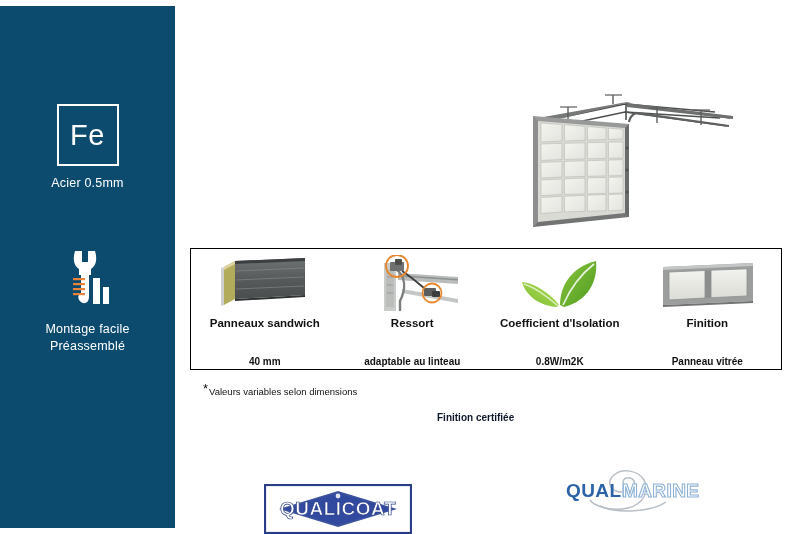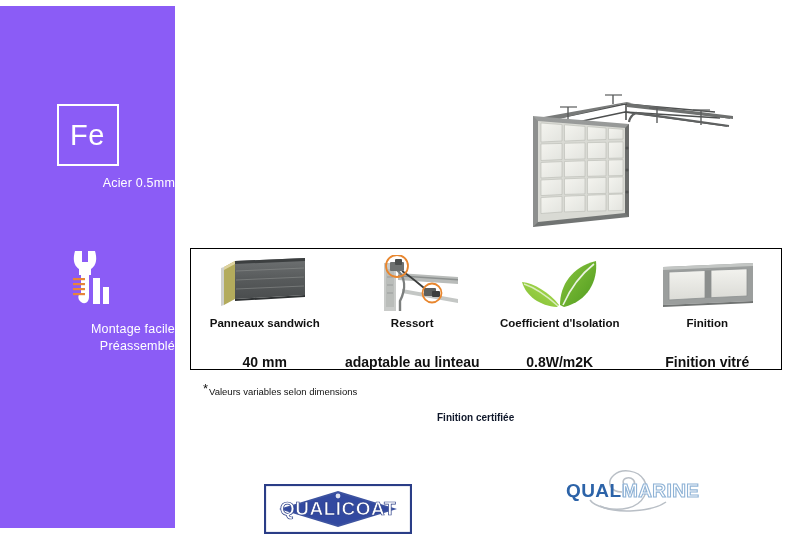--- a/index.html
+++ b/index.html
@@ -14,35 +14,34 @@
     position:absolute;left:0;top:0;width:800px;height:534px;
     background:#ffffff;
     overflow:hidden;
   }
 
   
   .sidebar{
     position:absolute;
     left:0px;top:6px;
     width:175px;height:522px;
-    background:#8b5cf6;
+    background:#0c4a6e;
   }
   .side-block{
     position:absolute;
     left:0;width:175px;
     text-align:center;
     color:#ffffff;
   }
   .side-label{
     font-size:12.5px;
     letter-spacing:.2px;
     line-height:17px;
     color:#ffffff;
     font-family:"Liberation Sans", sans-serif;
-    text-align:right;
   }
 
   
   .fe-box{
     width:62px;height:62px;
     border:2px solid #ffffff;
     margin:0 auto 9px auto;
     box-sizing:border-box;
     display:flex;align-items:center;justify-content:center;
   }
@@ -105,21 +104,21 @@
   }
   .feature-title{
     font-size:11.5px;
     font-weight:bold;
     color:#111111;
     text-align:center;
     line-height:14px;
     margin-top:2px;
   }
   .feature-sub{
-    font-size:14px;
+    font-size:10px;
     font-weight:bold;
     color:#111111;
     text-align:right;
     line-height:14px;
     margin-top:25px;
   }
 
   
   .footnote{
     position:absolute;
@@ -391,21 +390,21 @@
             <path d="M14 17 L50 15.5 L50 43 L14 45 Z" fill="url(#glazeg)" stroke="#8d9190" stroke-width="0.8"></path>
 
             <path d="M56 15.2 L92 13.8 L92 41 L56 42.7 Z" fill="url(#glazeg)" stroke="#8d9190" stroke-width="0.8"></path>
 
             <path d="M50 15.5 L56 15.2 L56 42.7 L50 43 Z" fill="#8b8e8d"></path>
 
             <path d="M8 50 L98 46 L98 48 L8 52 Z" fill="#717473"></path>
           </svg>
         </div>
         <div class="feature-title">Finition</div>
-        <div class="feature-sub">Finition vitré</div>
+        <div class="feature-sub">Panneau vitrée</div>
       </div>
 
     </div>
   </div>
 
   <div class="footnote">
     <span class="star">*</span><span>Valeurs variables selon dimensions</span>
   </div>
 
   <div class="certified">Finition certifiée</div>

